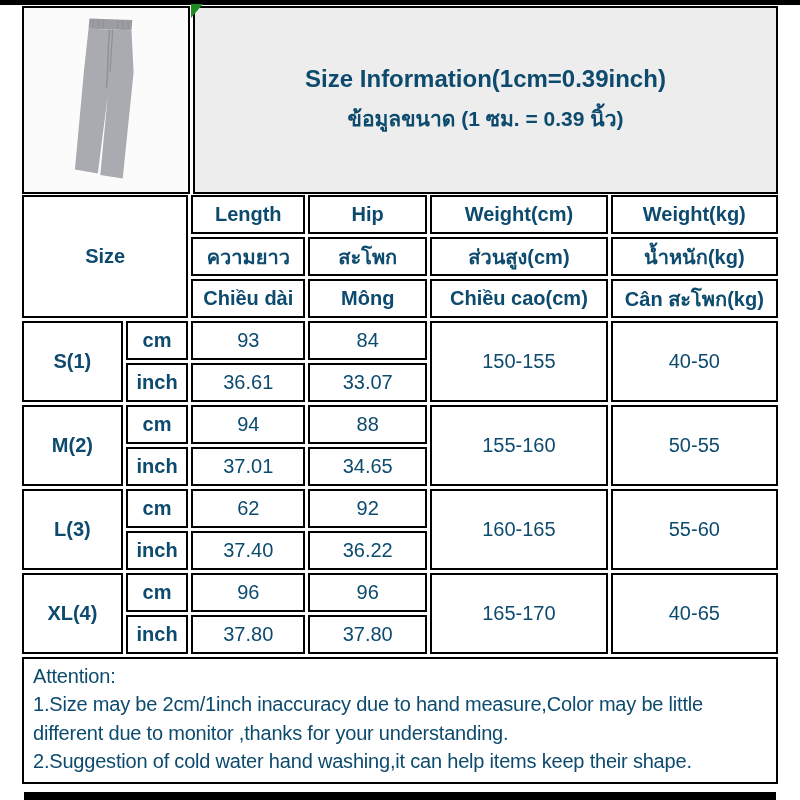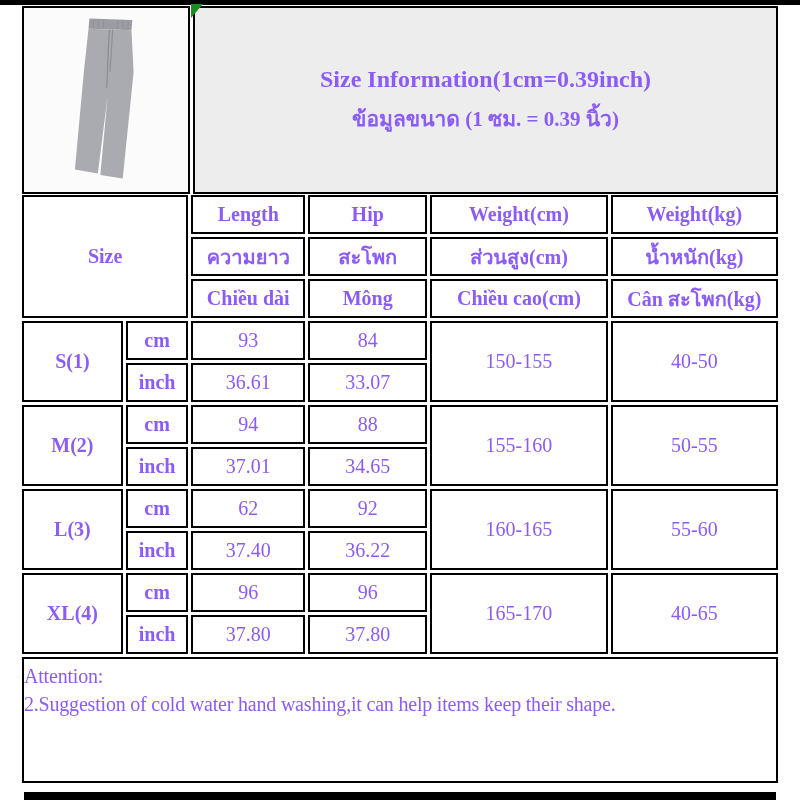--- a/index.html
+++ b/index.html
@@ -1,18 +1,18 @@
 <!DOCTYPE html>
 <html><head>
 <meta charset="utf-8">
 <style>
   html,body{margin:0;padding:0;background:#fff;}
   .canvas{
     position:relative;width:800px;height:800px;background:#ffffff;overflow:hidden;
-    font-family:Liberation Serif, serif;color:#8b5cf6;
+    font-family:Liberation Sans, sans-serif;color:#0c4a6e;
   }
   .bar{position:absolute;background:#000;}
   .bar.top{left:0;right:0;top:0;height:5px;}
   .bar.bottom{left:24px;right:24px;bottom:0;height:8px;}
   .content{position:absolute;left:22px;right:22px;top:6px;}
 
   
   .top-section{display:flex;gap:3px;height:188px;}
   .img-box{
     width:168px;box-sizing:border-box;border:2px solid #000;background:#fbfbfb;
@@ -42,21 +42,21 @@
   td.corner{font-size:34px;font-weight:700;background:#d9d9d9;}
   td.size-label{background:#d9d9d9;font-weight:700;font-size:20px;}
   td.unit{font-weight:700;font-size:19px;}
   td.cm-bg{background:#f0f0f0;}
   td.range{background:#f0f0f0;}
   td.val{font-weight:400;}
 
   
   .attention{
     box-sizing:border-box;border:2px solid #000;background:#fff;
-    margin-top:0;min-height:126px;padding:3px 6px 6px 0;
+    margin-top:0;min-height:126px;padding:3px 6px 6px 9px;
     font-size:20px;line-height:1.42;letter-spacing:-0.2px;
   }
   .attention .line{font-weight:400;}
 </style>
 </head>
 <body>
 
 <div class="canvas">
   <div class="bar top"></div>
 
@@ -174,18 +174,19 @@
         <tr>
           <td class="unit">inch</td>
           <td class="val">37.80</td>
           <td class="val">37.80</td>
         </tr>
       </tbody>
     </table>
 
     <div class="attention">
       <div class="line">Attention:</div>
+      <div class="line">1.Size may be 2cm/1inch inaccuracy due to hand measure,Color may be little different due to monitor ,thanks for your understanding.</div>
       <div class="line">2.Suggestion of cold water hand washing,it can help items keep their shape.</div>
     </div>
   </div>
 
   <div class="bar bottom"></div>
 </div>
 
 </body></html>

